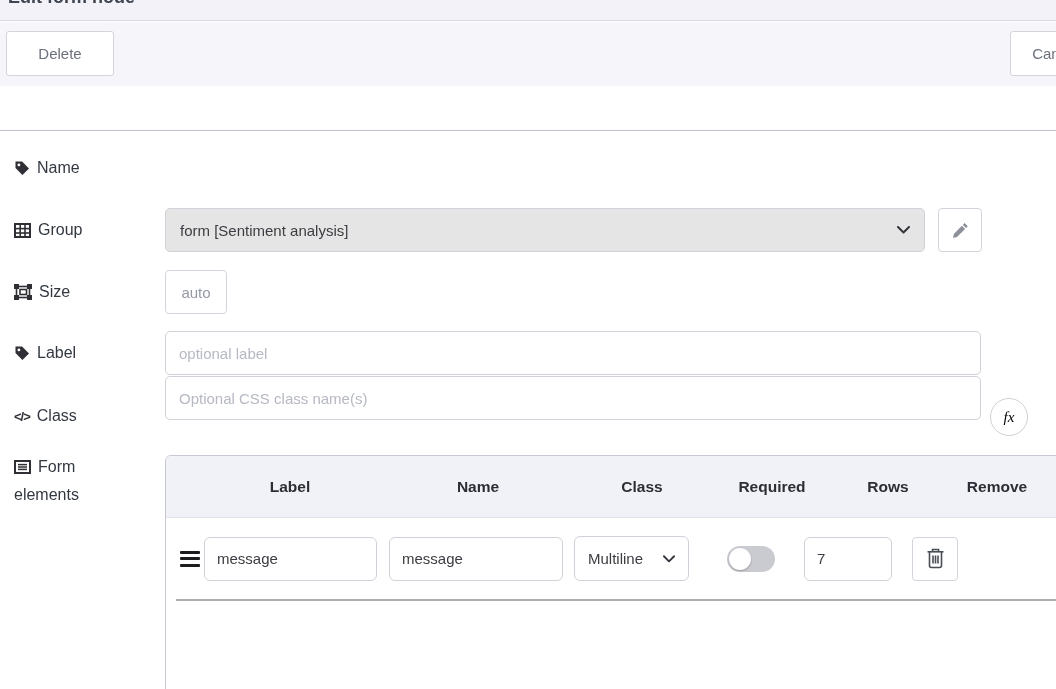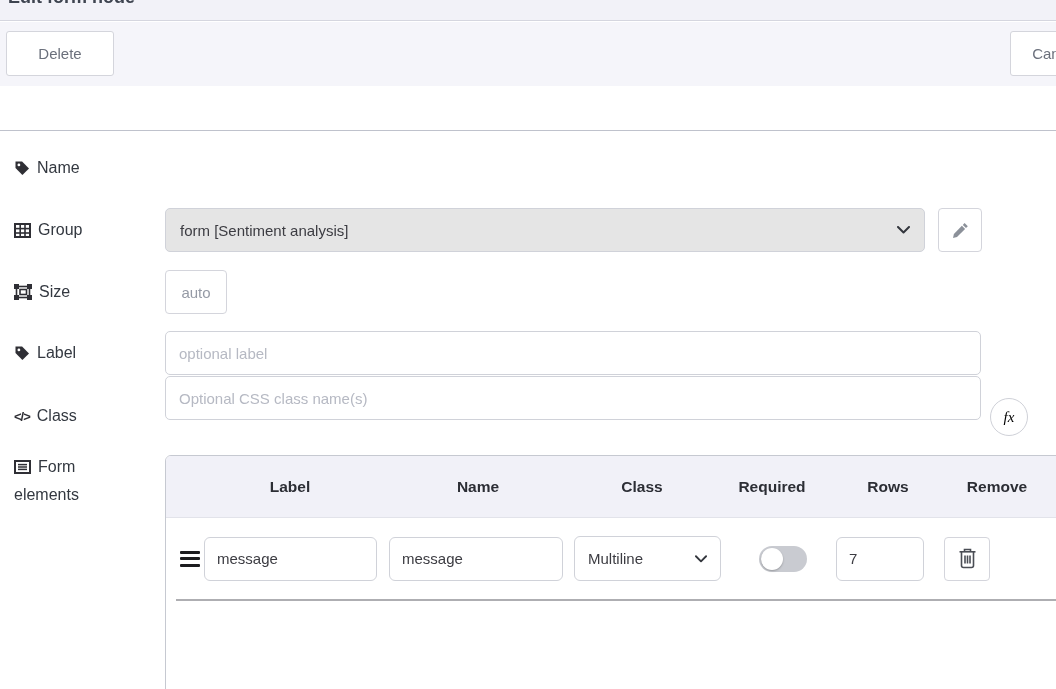--- a/index.html
+++ b/index.html
@@ -123,21 +123,21 @@
     cursor: grab; padding: 0 3px;
   }
   .drag-handle i { display: block; height: 3px; background: #1d1d1f; border-radius: 1px; }
   .rtxt {
     height: 44px; background: #fff; border: 1px solid #d0d2d9; border-radius: 6px;
     font-family: Liberation Sans, sans-serif; font-size: 15px; color: #3c3c42; padding: 0 12px; outline: none;
   }
   .rc-label { margin-left: 1px;  width: 173px; }
   .rc-name  { margin-left: 12px; width: 174px; }
   .row-select {
-    margin-left: 11px; width: 147px; height: 45px;
+    margin-left: 11px; width: 115px; height: 45px;
     background: #fff; border: 1px solid #d0d2d9; border-radius: 6px;
     display: flex; align-items: center; justify-content: space-between;
     font-size: 15px; color: #3c3c42; padding: 0 13px; cursor: pointer;
   }
   .toggle {
     margin-left: 38px; width: 48px; height: 26px; border-radius: 13px;
     background: #c9cbd1; position: relative; cursor: pointer; flex: 0 0 auto;
   }
   .toggle .knob {
     position: absolute; top: 2px; left: 2px; width: 22px; height: 22px;

